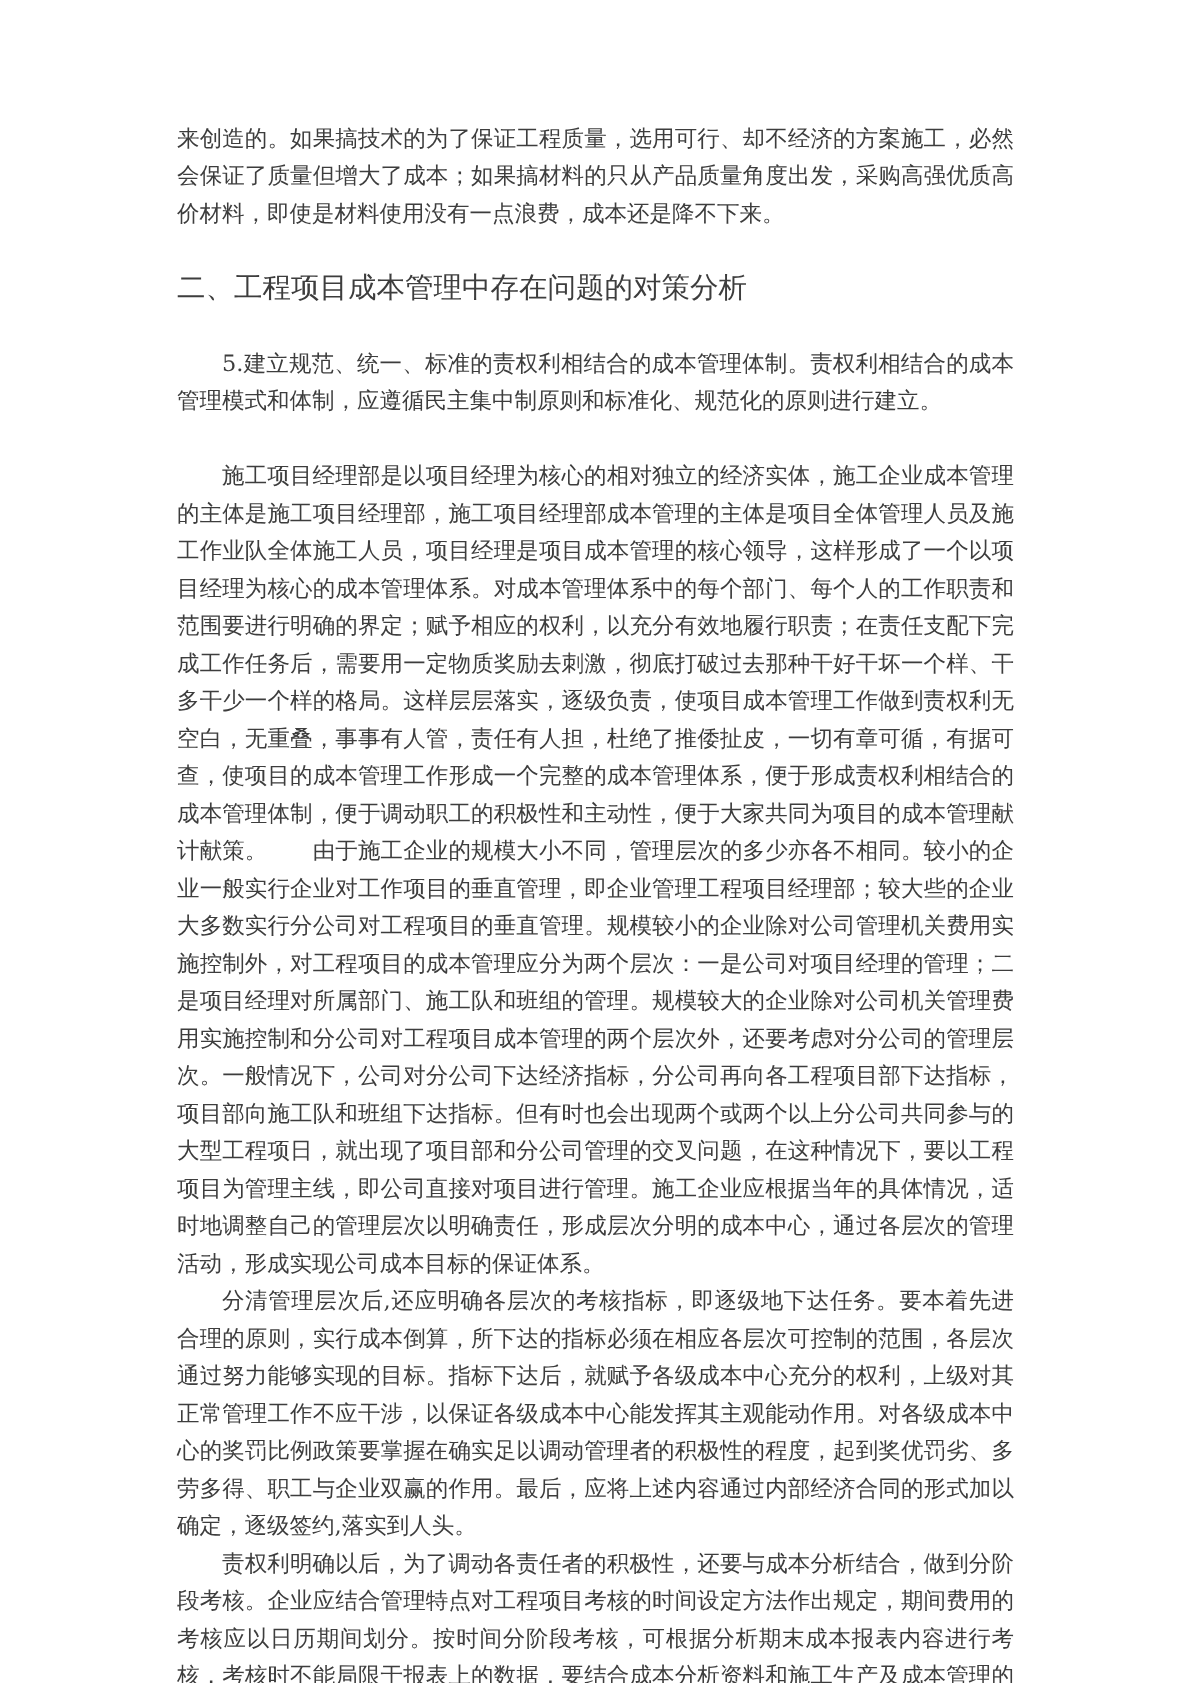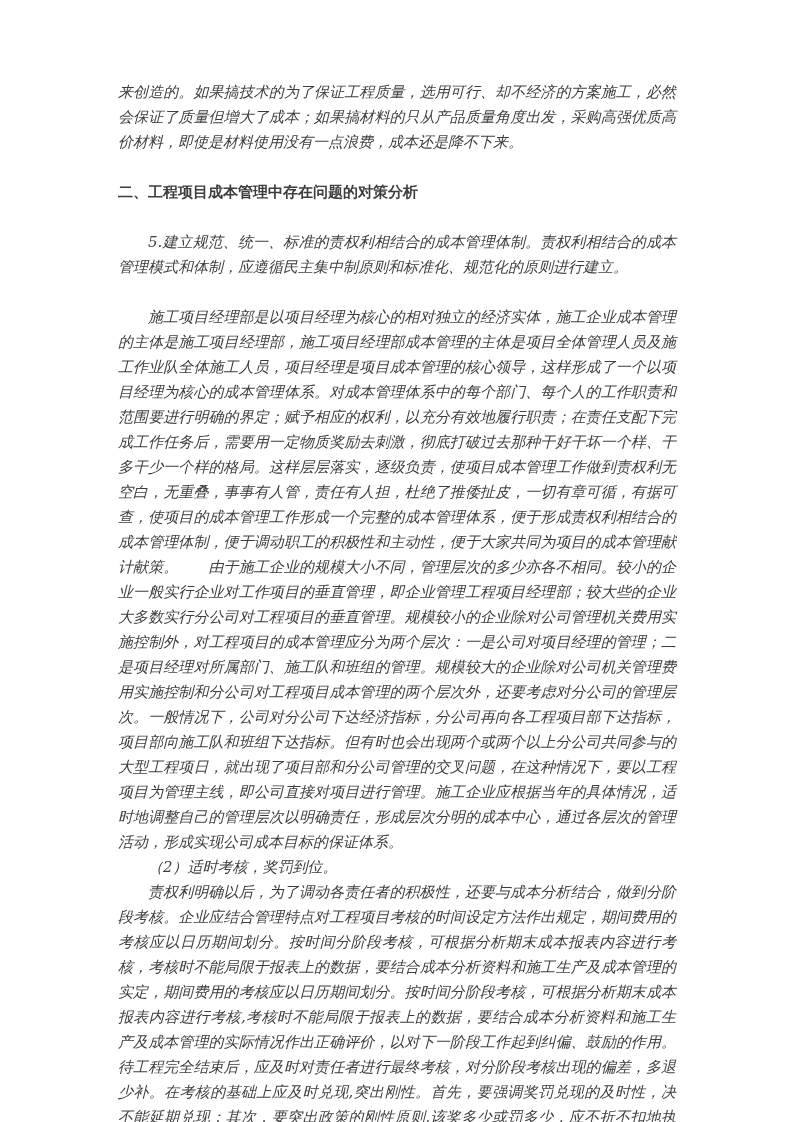--- a/index.html
+++ b/index.html
@@ -16,47 +16,46 @@
     padding: 80px 117px 60px 118px;
     font-family: "DejaVu Serif", "Liberation Serif", serif;
     font-size: 15px;
     line-height: 25px;
     color: #3d3d3d;
     text-align: justify;
   }
   .para {
     margin: 0;
     text-indent: 2em;
-    font-style: italic;
   }
   .para.no-indent {
     text-indent: 0;
   }
   .gap-after {
     margin-bottom: 25px;
   }
   .heading {
     margin: 0 0 25px 0;
-    font-size: 15px;
-    font-weight: bold;
+    font-size: 19px;
+    font-weight: normal;
     line-height: 25px;
     text-indent: 0;
   }
 </style>
 </head>
 <body>
 
 <div class="page">
 
   <p class="para no-indent gap-after">来创造的。如果搞技术的为了保证工程质量，选用可行、却不经济的方案施工，必然会保证了质量但增大了成本；如果搞材料的只从产品质量角度出发，采购高强优质高价材料，即使是材料使用没有一点浪费，成本还是降不下来。</p>
 
   <p class="heading gap-after">二、工程项目成本管理中存在问题的对策分析</p>
 
   <p class="para gap-after">5.建立规范、统一、标准的责权利相结合的成本管理体制。责权利相结合的成本管理模式和体制，应遵循民主集中制原则和标准化、规范化的原则进行建立。</p>
 
   <p class="para">施工项目经理部是以项目经理为核心的相对独立的经济实体，施工企业成本管理的主体是施工项目经理部，施工项目经理部成本管理的主体是项目全体管理人员及施工作业队全体施工人员，项目经理是项目成本管理的核心领导，这样形成了一个以项目经理为核心的成本管理体系。对成本管理体系中的每个部门、每个人的工作职责和范围要进行明确的界定；赋予相应的权利，以充分有效地履行职责；在责任支配下完成工作任务后，需要用一定物质奖励去刺激，彻底打破过去那种干好干坏一个样、干多干少一个样的格局。这样层层落实，逐级负责，使项目成本管理工作做到责权利无空白，无重叠，事事有人管，责任有人担，杜绝了推倭扯皮，一切有章可循，有据可查，使项目的成本管理工作形成一个完整的成本管理体系，便于形成责权利相结合的成本管理体制，便于调动职工的积极性和主动性，便于大家共同为项目的成本管理献计献策。　　由于施工企业的规模大小不同，管理层次的多少亦各不相同。较小的企业一般实行企业对工作项目的垂直管理，即企业管理工程项目经理部；较大些的企业大多数实行分公司对工程项目的垂直管理。规模较小的企业除对公司管理机关费用实施控制外，对工程项目的成本管理应分为两个层次：一是公司对项目经理的管理；二是项目经理对所属部门、施工队和班组的管理。规模较大的企业除对公司机关管理费用实施控制和分公司对工程项目成本管理的两个层次外，还要考虑对分公司的管理层次。一般情况下，公司对分公司下达经济指标，分公司再向各工程项目部下达指标，项目部向施工队和班组下达指标。但有时也会出现两个或两个以上分公司共同参与的大型工程项日，就出现了项目部和分公司管理的交叉问题，在这种情况下，要以工程项目为管理主线，即公司直接对项目进行管理。施工企业应根据当年的具体情况，适时地调整自己的管理层次以明确责任，形成层次分明的成本中心，通过各层次的管理活动，形成实现公司成本目标的保证体系。</p>
 
+  <p class="para">分清管理层次后,还应明确各层次的考核指标，即逐级地下达任务。要本着先进合理的原则，实行成本倒算，所下达的指标必须在相应各层次可控制的范围，各层次通过努力能够实现的目标。指标下达后，就赋予各级成本中心充分的权利，上级对其正常管理工作不应干涉，以保证各级成本中心能发挥其主观能动作用。对各级成本中心的奖罚比例政策要掌握在确实足以调动管理者的积极性的程度，起到奖优罚劣、多劳多得、职工与企业双赢的作用。最后，应将上述内容通过内部经济合同的形式加以确定，逐级签约,落实到人头。</p>
 
-  <p class="para">（2）适时考核，奖罚到位。</p>
 
   <p class="para">责权利明确以后，为了调动各责任者的积极性，还要与成本分析结合，做到分阶段考核。企业应结合管理特点对工程项目考核的时间设定方法作出规定，期间费用的考核应以日历期间划分。按时间分阶段考核，可根据分析期末成本报表内容进行考核，考核时不能局限于报表上的数据，要结合成本分析资料和施工生产及成本管理的实定，期间费用的考核应以日历期间划分。按时间分阶段考核，可根据分析期末成本报表内容进行考核,考核时不能局限于报表上的数据，要结合成本分析资料和施工生产及成本管理的实际情况作出正确评价，以对下一阶段工作起到纠偏、鼓励的作用。待工程完全结束后，应及时对责任者进行最终考核，对分阶段考核出现的偏差，多退少补。在考核的基础上应及时兑现,突出刚性。首先，要强调奖罚兑现的及时性，决不能延期兑现；其次，要突出政策的刚性原则,该奖多少或罚多少，应不折不扣地执行合同规定。</p>
 
 </div>
 
 </body></html>

